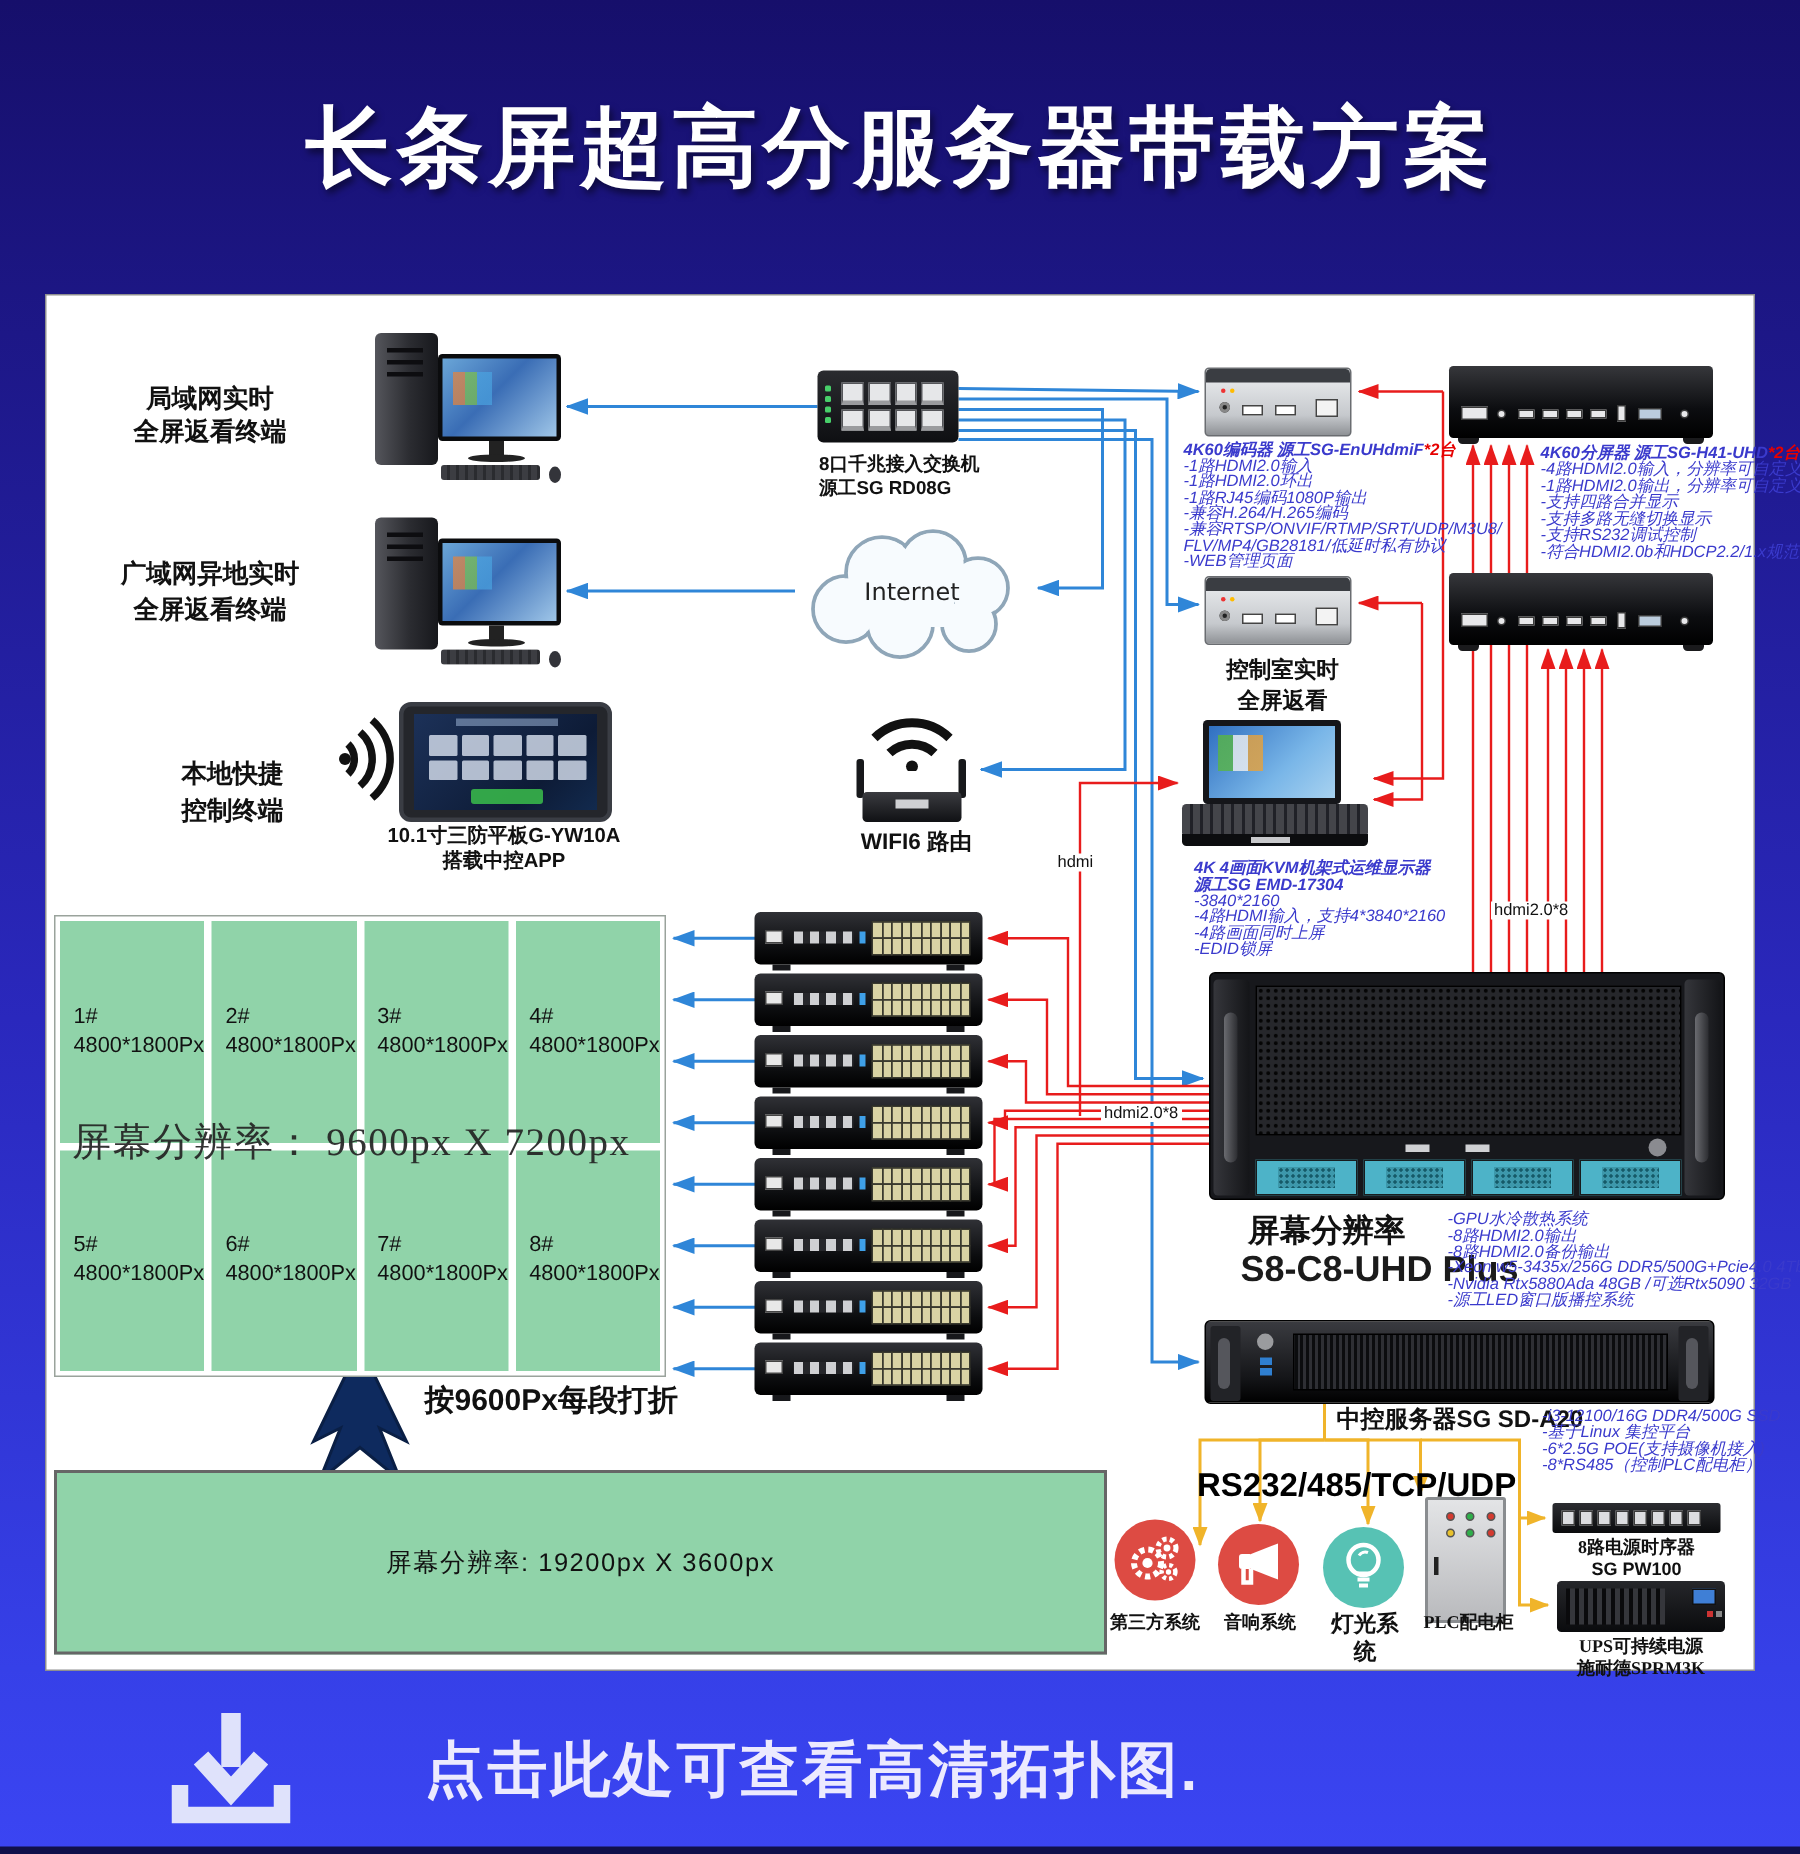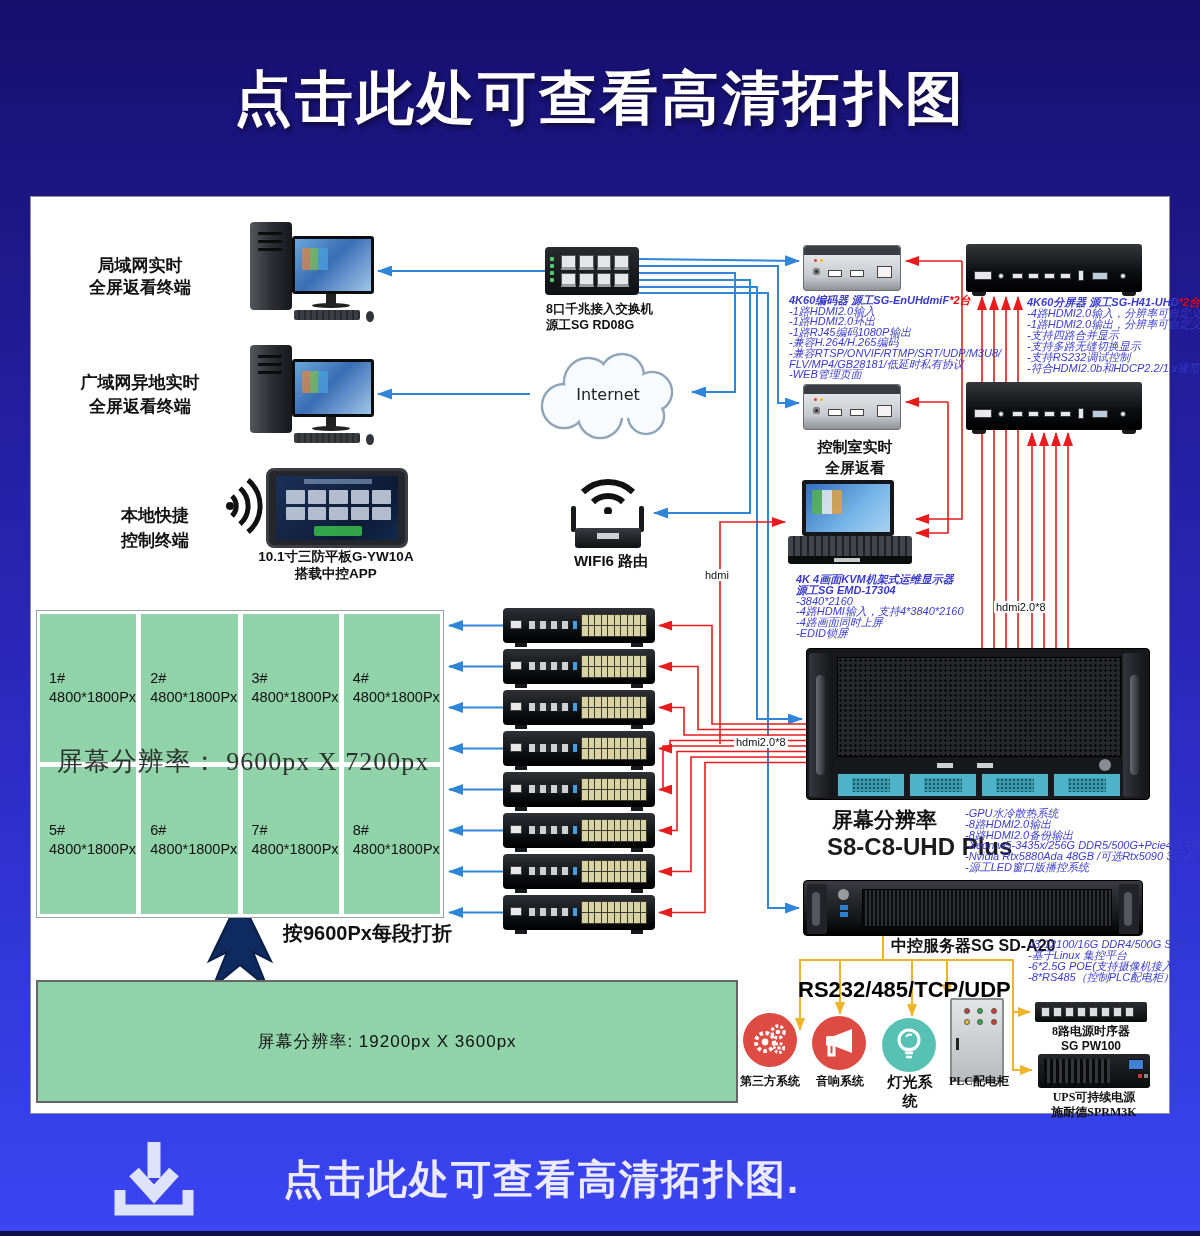--- a/index.html
+++ b/index.html
@@ -124,33 +124,33 @@
   .router { width:85px; height:78px; }
   .router .body { position:absolute; left:10px; bottom:0; width:66px; height:20px; background:linear-gradient(180deg,#3a3b40,#101114); border-radius:3px; }
   .router .body:after { content:""; position:absolute; left:22px; top:5px; width:22px; height:6px; background:#cfd0d3; }
   .router .ant1, .router .ant2 { position:absolute; bottom:16px; width:5px; height:26px; background:#17181b; border-radius:2px; }
   .router .ant1 { left:6px; } .router .ant2 { right:6px; }
   .greenbox { background:#90d3a9; }
   .cellgrid { position:absolute; left:36px; top:610px; width:408px; height:308px; background:#fff;
     border:1px solid #9aa39c; padding:3px; display:grid; grid-template-columns:repeat(4,1fr); grid-template-rows:1fr 1fr; gap:5px; z-index:3; }
   .cellgrid .cell { background:#90d3a9; display:flex; flex-direction:column; justify-content:center; padding-left:9px;
     font-size:14.5px; color:#111; line-height:19px; }
-  .overlayres { position:absolute; left:48px; top:744px; width:390px; text-align:center; z-index:4;
+  .overlayres { position:absolute; left:48px; top:744px; width:390px; z-index:4;
     font-size:26px; color:rgba(35,35,35,.92); font-family:"Liberation Serif","DejaVu Serif",serif; letter-spacing:1px; }
   .bottombar { position:absolute; left:36px; top:980px; width:702px; height:123px; border:2px solid #666;
     display:flex; align-items:center; justify-content:center; font-size:17px; color:#111; z-index:3; letter-spacing:1px; }
   .footer { position:absolute; left:0; top:1114px; width:1200px; height:117px; z-index:2; cursor:pointer; }
   .footer .txt { position:absolute; left:283px; top:38px; font-size:40px; color:#eceafe; font-weight:600; letter-spacing:2px; }
   .bottomline { position:absolute; left:0; bottom:0; width:100%; height:5px; background:#10104a; z-index:5; }
 </style>
 </head>
 <body>
 
 <div class="page">
-  <div class="title">点击此处可查看高清拓扑图</div>
+  <div class="title">长条屏超高分服务器带载方案</div>
   <div class="panel"></div>
 
   <svg class="wires" viewBox="0 0 1200 1236">
     <defs>
       <marker id="aB" markerUnits="userSpaceOnUse" markerWidth="15" markerHeight="11" refX="14" refY="5.5" orient="auto">
           <path d="M0,0 L15,5.5 L0,11 z" fill="#2f86d8"></path>
         </marker>
       <marker id="aR" markerUnits="userSpaceOnUse" markerWidth="14" markerHeight="10" refX="13" refY="5" orient="auto">
           <path d="M0,0 L14,5 L0,10 z" fill="#e81c1c"></path>
         </marker>

